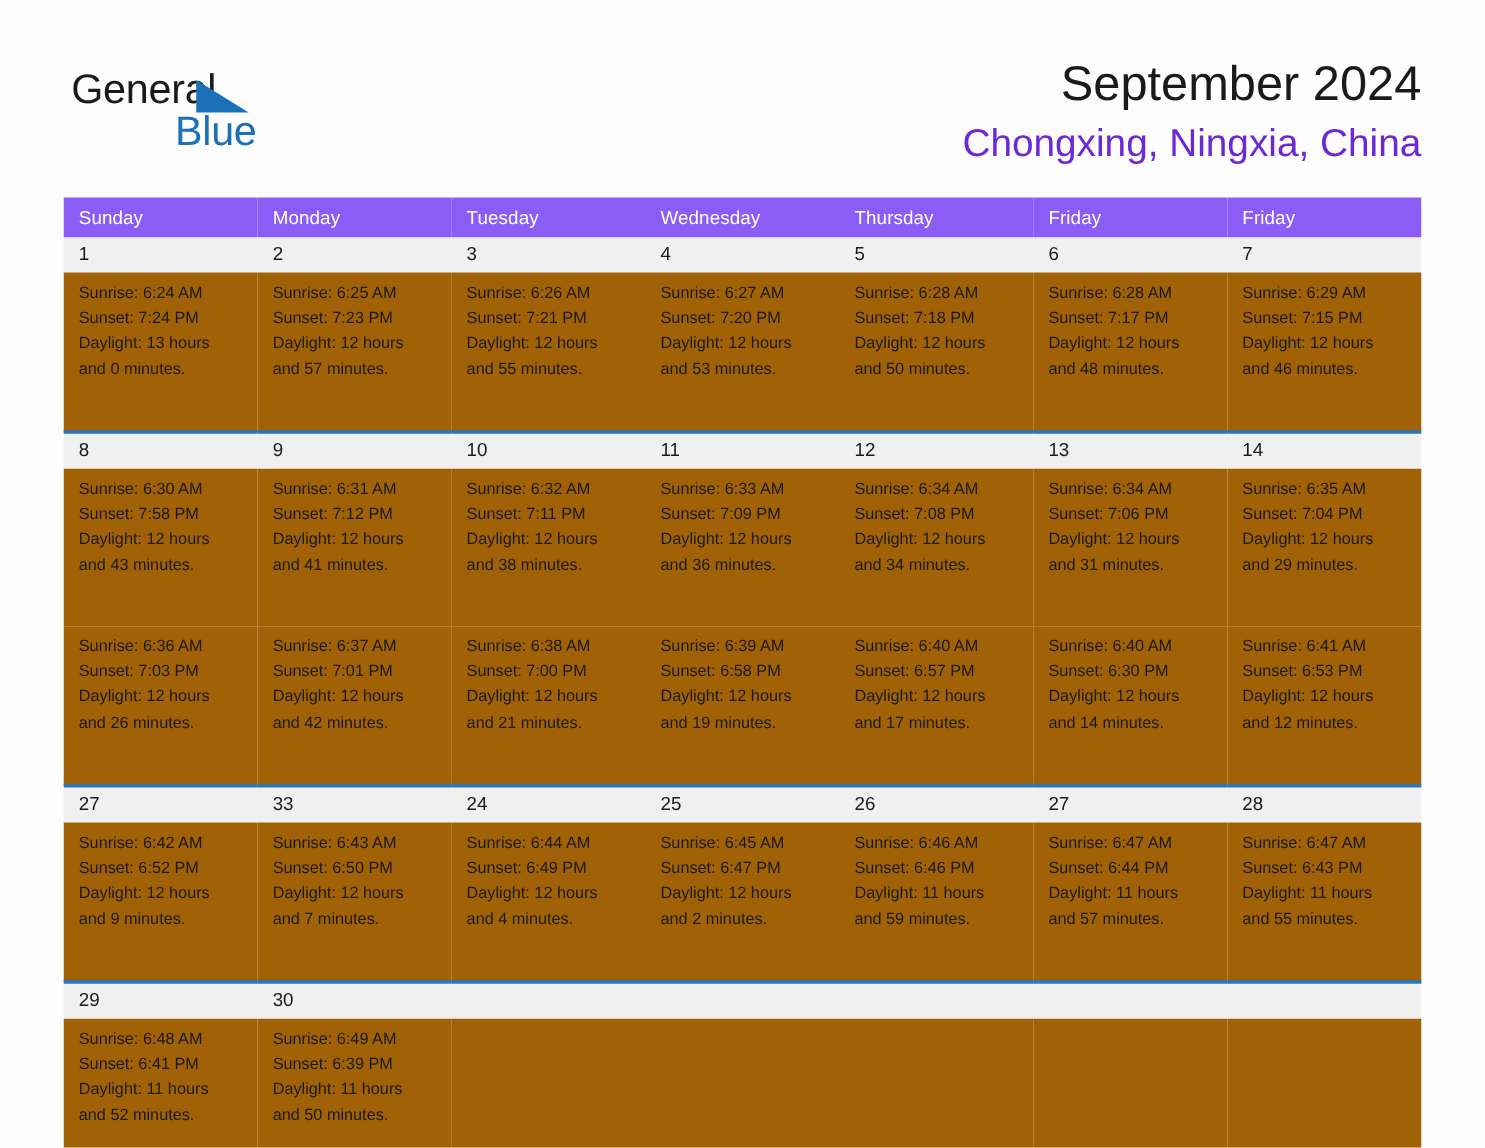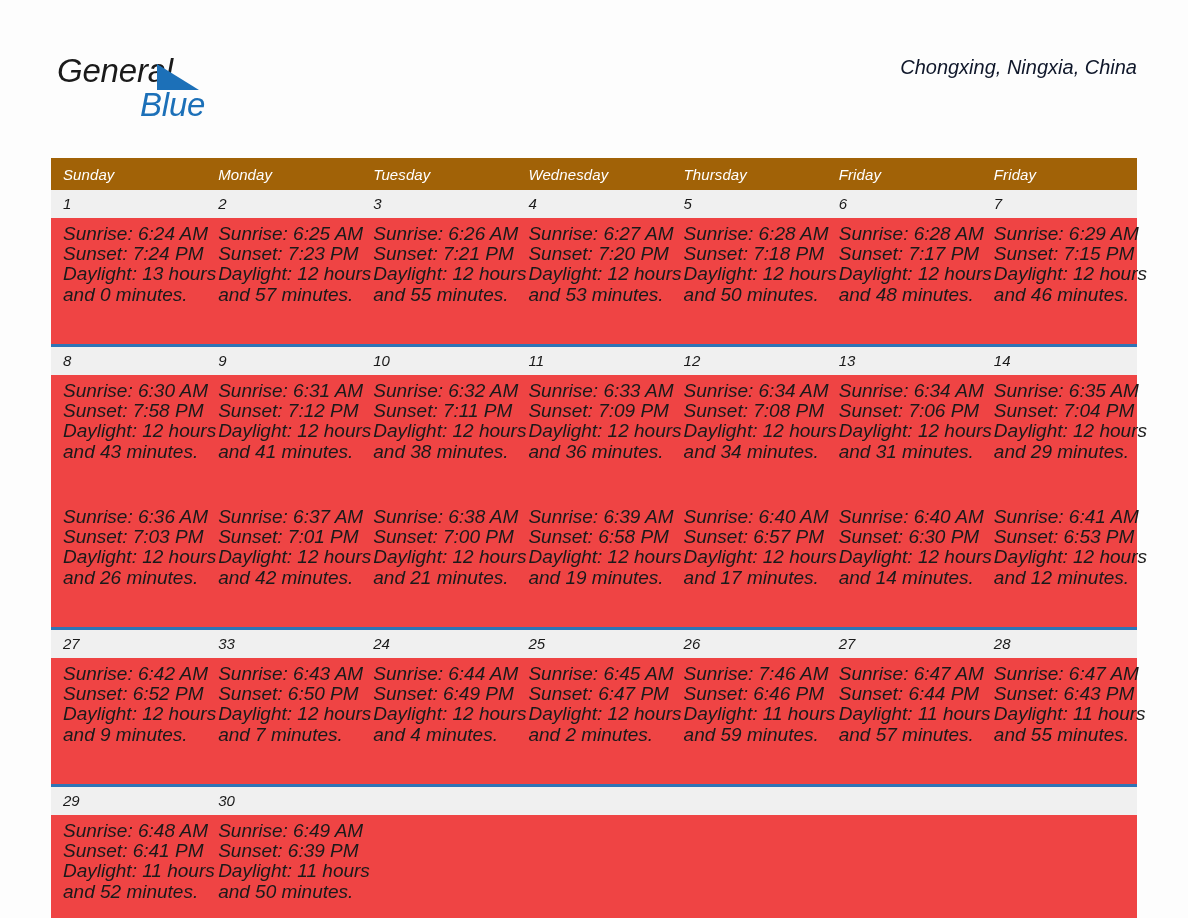--- a/index.html
+++ b/index.html
@@ -12,21 +12,20 @@
     height: 918px;
     font-family: "Liberation Sans", sans-serif;
     color: #000;
     overflow: hidden;
   }
   .page {
     position: relative;
     width: 1188px;
     height: 918px;
     box-sizing: border-box;
-    font-style: italic;
   }
 
   
   .top {
     position: absolute;
     left: 51px;
     top: 44px;
     width: 1086px;
     height: 104px;
   }
@@ -74,43 +73,43 @@
   }
   .month-title {
     font-size: 39px;
     line-height: 48px;
     color: #1a1a1a;
     font-weight: normal;
     margin: 0;
     letter-spacing: 0px;
   }
   .location {
-    font-size: 20px;
+    font-size: 31px;
     line-height: 30px;
-    color: #0f172a;
+    color: #6d28d9;
     margin: 8px 0 0 0;
     font-weight: normal;
   }
 
   
   .calendar {
     position: absolute;
     left: 51px;
     top: 158px;
     width: 1086px;
   }
   .cal-table {
     width: 1086px;
     border-collapse: collapse;
     table-layout: fixed;
   }
   .cal-table col { width: 155.14px; }
 
   thead th {
-    background: #a16207;
+    background: #8b5cf6;
     color: #ffffff;
     font-size: 15px;
     font-weight: normal;
     text-align: left;
     padding: 7px 0 7px 12px;
     height: 18px;
     letter-spacing: 0.1px;
   }
 
   tr.num-row td {
@@ -121,22 +120,22 @@
     border-top: 3px solid #2e75b6;
     height: 18px;
     vertical-align: top;
   }
   tr.num-row.first td {
     border-top: none;
   }
   tr.num-row td.empty { background: #f0f0f0; }
 
   tr.info-row td {
-    background: #ef4444;
-    font-size: 19px;
+    background: #a16207;
+    font-size: 13px;
     line-height: 20.2px;
     color: #1a1a1a;
     padding: 6px 8px 22px 12px;
     vertical-align: top;
     height: 98px;
   }
   tr.info-row td .line { white-space: nowrap; display: block; }
   td.blank { }
 </style>
 </head>
@@ -146,20 +145,21 @@
 
   <div class="top">
 
     <div class="brand">
       <span class="brand-general">General</span>
       <span class="brand-tri"></span>
       <span class="brand-blue">Blue</span>
     </div>
 
     <div class="title-block">
+      <h1 class="month-title">September 2024</h1>
       <h2 class="location">Chongxing, Ningxia, China</h2>
     </div>
 
   </div>
 
   <div class="calendar">
     <table class="cal-table">
       <colgroup>
         <col>
           <col>
@@ -363,21 +363,21 @@
             <span class="line">Daylight: 12 hours</span>
             <span class="line">and 4 minutes.</span>
           </td>
           <td>
             <span class="line">Sunrise: 6:45 AM</span>
             <span class="line">Sunset: 6:47 PM</span>
             <span class="line">Daylight: 12 hours</span>
             <span class="line">and 2 minutes.</span>
           </td>
           <td>
-            <span class="line">Sunrise: 7:46 AM</span>
+            <span class="line">Sunrise: 6:46 AM</span>
             <span class="line">Sunset: 6:46 PM</span>
             <span class="line">Daylight: 11 hours</span>
             <span class="line">and 59 minutes.</span>
           </td>
           <td>
             <span class="line">Sunrise: 6:47 AM</span>
             <span class="line">Sunset: 6:44 PM</span>
             <span class="line">Daylight: 11 hours</span>
             <span class="line">and 57 minutes.</span>
           </td>

